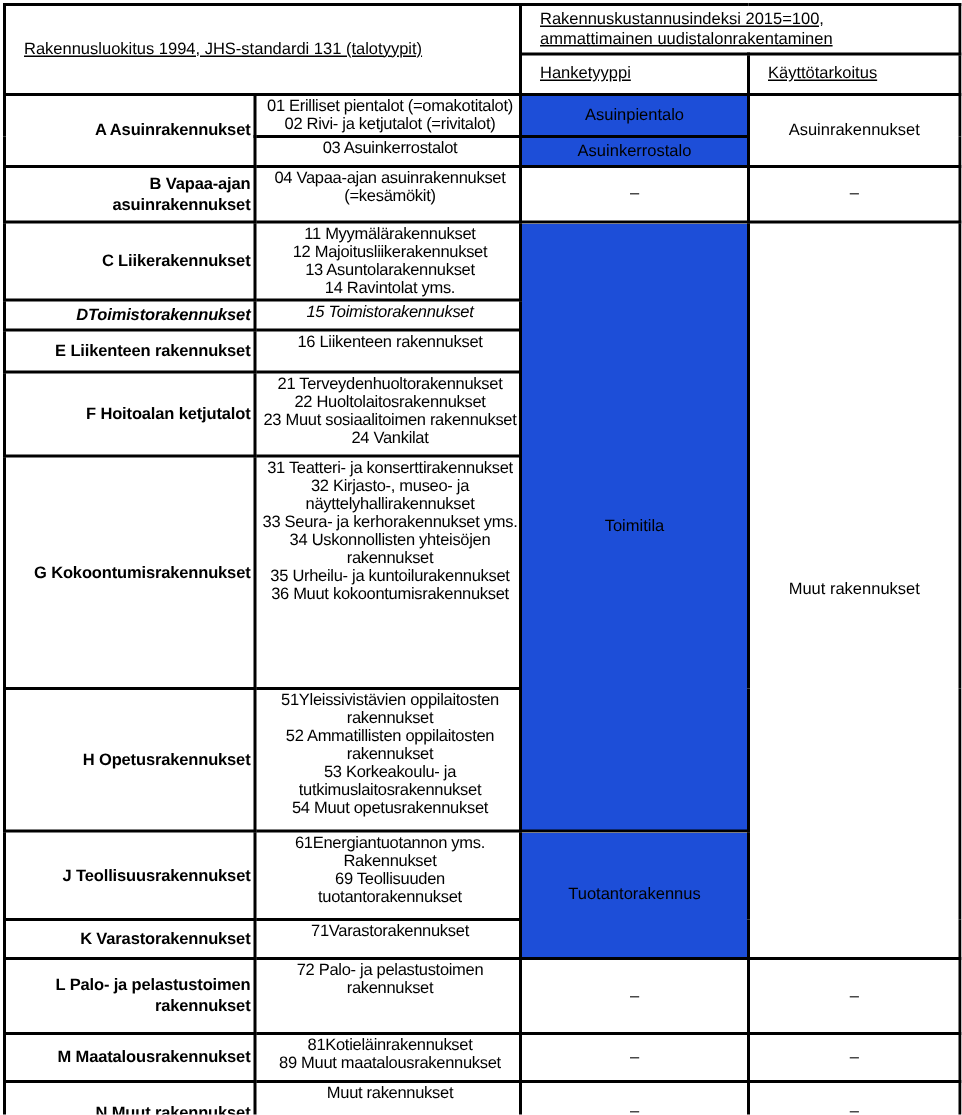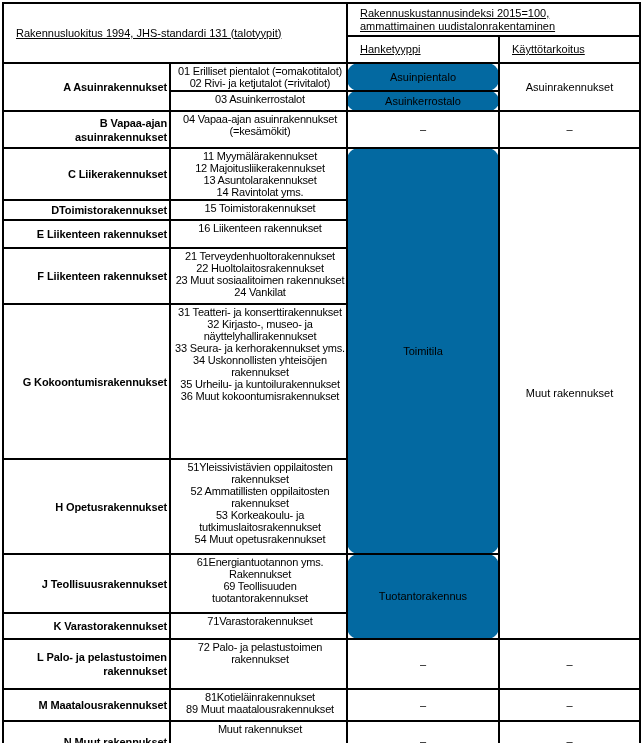--- a/index.html
+++ b/index.html
@@ -32,21 +32,21 @@
   col.c2 { width: 177px; }
   col.c3 { width: 152px; }
   col.c4 { width: 141px; }
   
   tr.r-h1 { height: 33px; }
   tr.r-h2 { height: 27px; }
   tr.r-a1 { height: 26px; }
   tr.r-a2 { height: 20px; }
   tr.r-b  { height: 37px; }
   tr.r-c  { height: 52px; }
-  tr.r-d  { height: 20px; }
+  tr.r-d  { height: 20px; font-style: italic; }
   tr.r-e  { height: 28px; padding-left: 27px; }
   tr.r-f  { height: 56px; }
   tr.r-g  { height: 155px; }
   tr.r-h  { height: 95px; }
   tr.r-j  { height: 59px; }
   tr.r-k  { height: 26px; }
   tr.r-l  { height: 50px; }
   tr.r-m  { height: 32px; }
   tr.r-n  { height: 41px; }
   
@@ -74,21 +74,21 @@
     line-height: 12px;
     padding: 1px 1px 1px 4px;
     letter-spacing: -0.2px;
   }
   td.mid {
     text-align: center;
     vertical-align: middle;
     line-height: 13px;
     padding: 1px 2px;
   }
-  td.gray { background: #0369a1; border-radius: 12px; }
+  td.gray { background: #1d4ed8; }
 </style>
 </head>
 <body>
 
 <div id="wrap">
   <table class="klass">
     <colgroup>
       <col class="c1">
         <col class="c2">
         <col class="c3">
@@ -141,21 +141,21 @@
       <td class="cat">DToimistorakennukset</td>
       <td class="codes">15 Toimistorakennukset</td>
     </tr>
 
     <tr class="r-e">
       <td class="cat">E Liikenteen rakennukset</td>
       <td class="codes">16 Liikenteen rakennukset</td>
     </tr>
 
     <tr class="r-f">
-      <td class="cat">F Liikenteen rakennukset</td>
+      <td class="cat">F Hoitoalan ketjutalot</td>
       <td class="codes">21 Terveydenhuoltorakennukset
 22 Huoltolaitosrakennukset
 23 Muut sosiaalitoimen rakennukset
 24 Vankilat</td>
     </tr>
 
     <tr class="r-g">
       <td class="cat">G Kokoontumisrakennukset</td>
       <td class="codes">31 Teatteri- ja konserttirakennukset
 32 Kirjasto-, museo- ja

